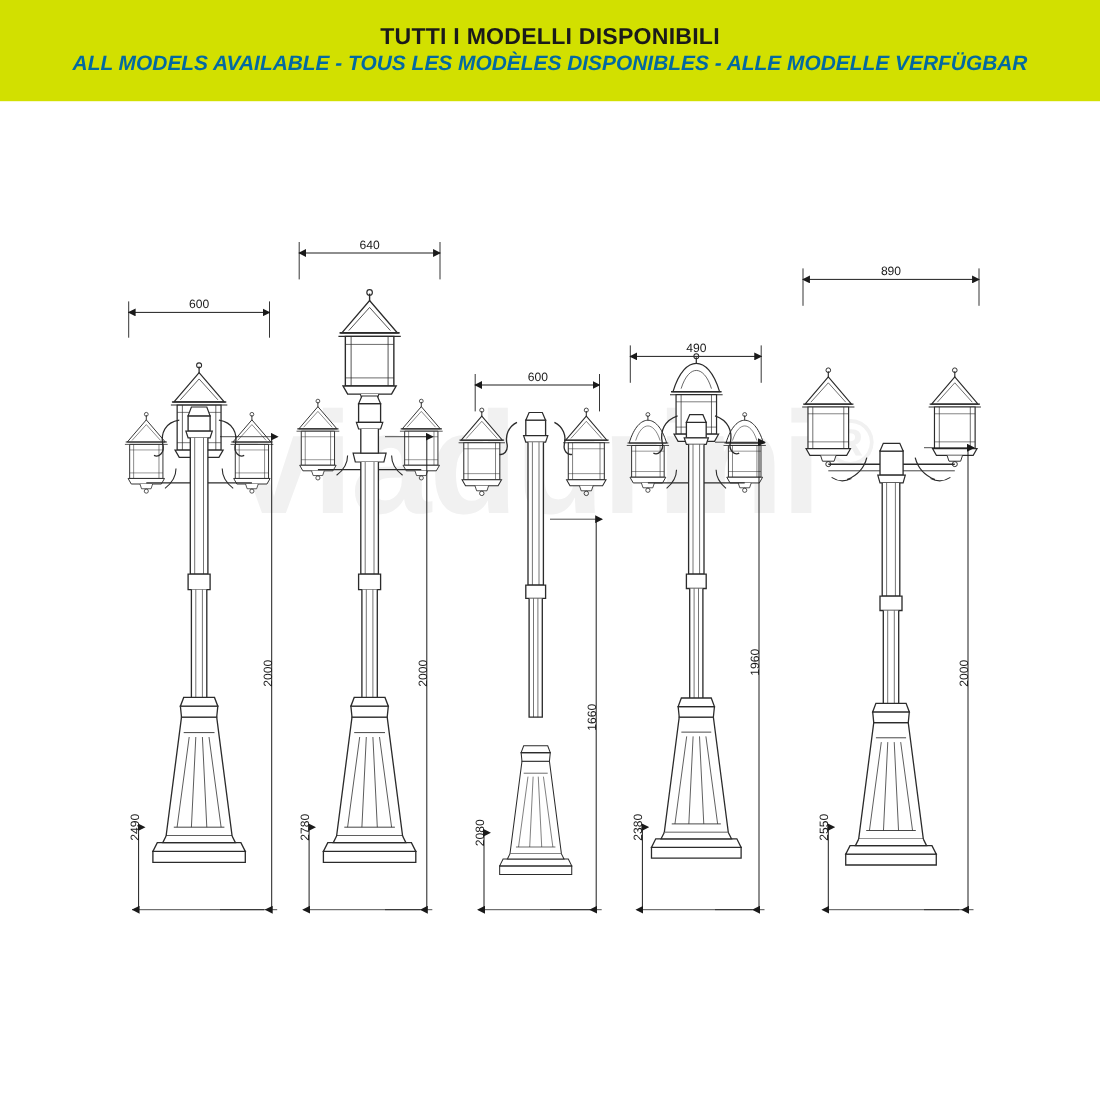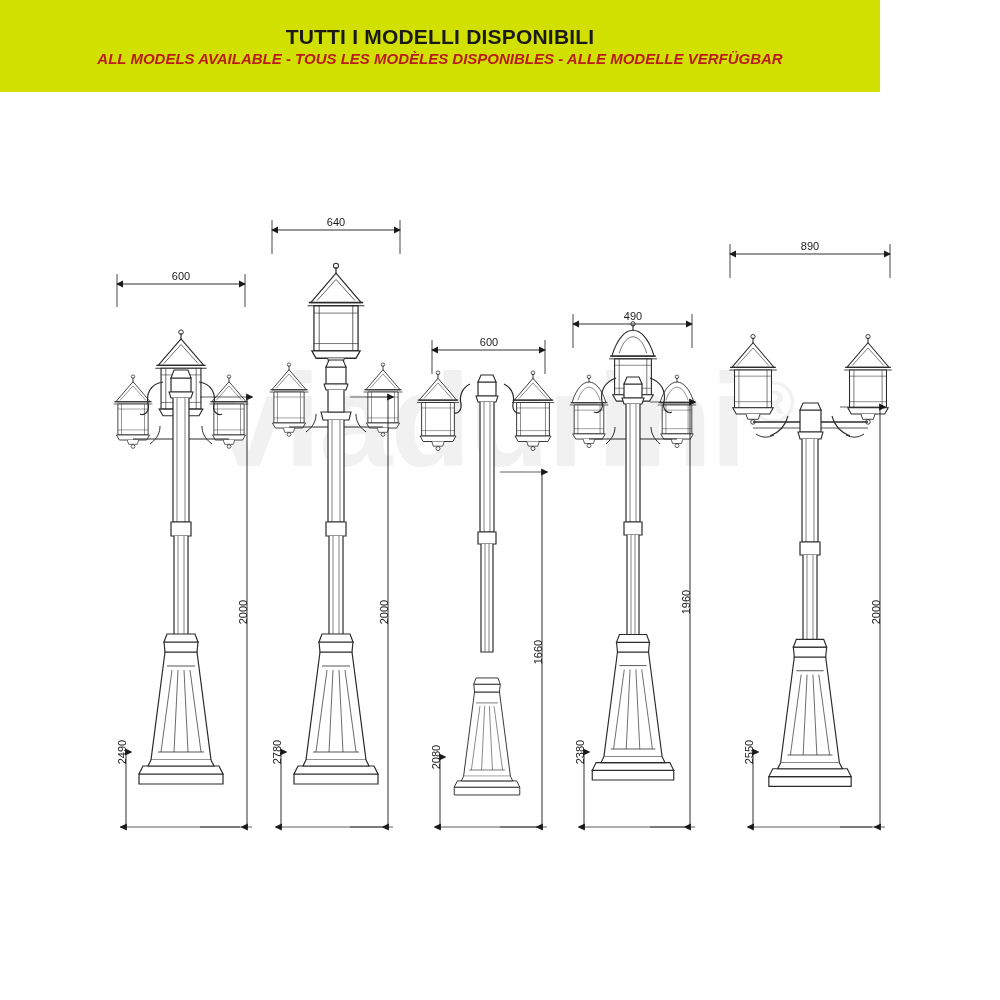--- a/index.html
+++ b/index.html
@@ -17,42 +17,42 @@
   #page {
     position: relative;
     width: 1000px;
     height: 1000px;
   }
   
   #banner {
     position: absolute;
     left: 0;
     top: 0;
-    width: 880px;
+    width: 1000px;
     height: 92px;
     background: #d2e000;
     box-sizing: border-box;
     display: flex;
     flex-direction: column;
     align-items: center;
     justify-content: center;
   }
   #banner .line1 {
     font-size: 21px;
     font-weight: bold;
     color: #1a1a1a;
     letter-spacing: 0.2px;
     line-height: 1.25;
     white-space: nowrap;
   }
   #banner .line2 {
-    font-size: 15px;
+    font-size: 19px;
     font-weight: bold;
     font-style: italic;
-    color: #b91c1c;
+    color: #0369a1;
     line-height: 1.25;
     white-space: nowrap;
   }
   
   #watermark {
     position: absolute;
     left: 0;
     top: 355px;
     width: 1000px;
     text-align: center;

